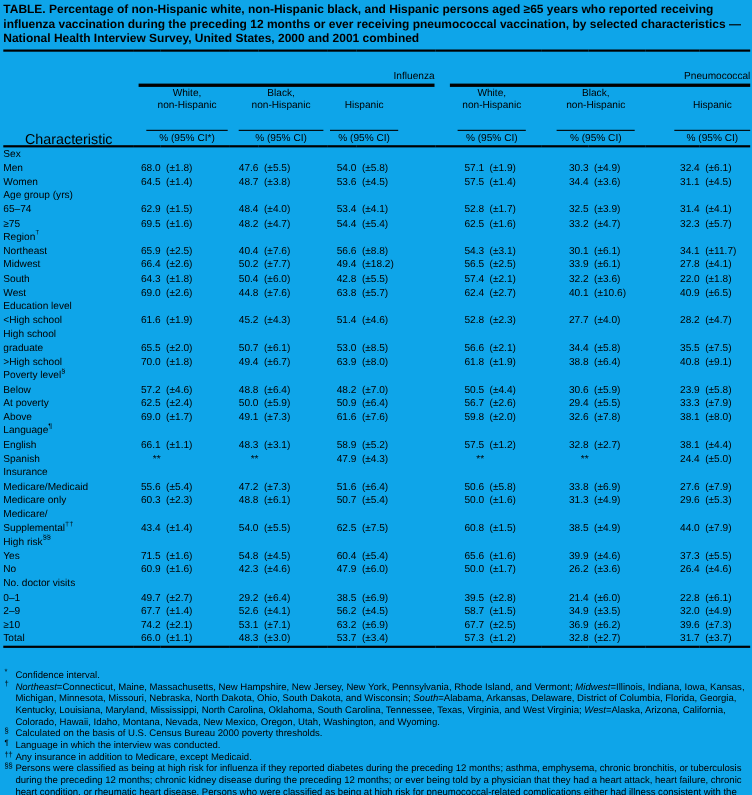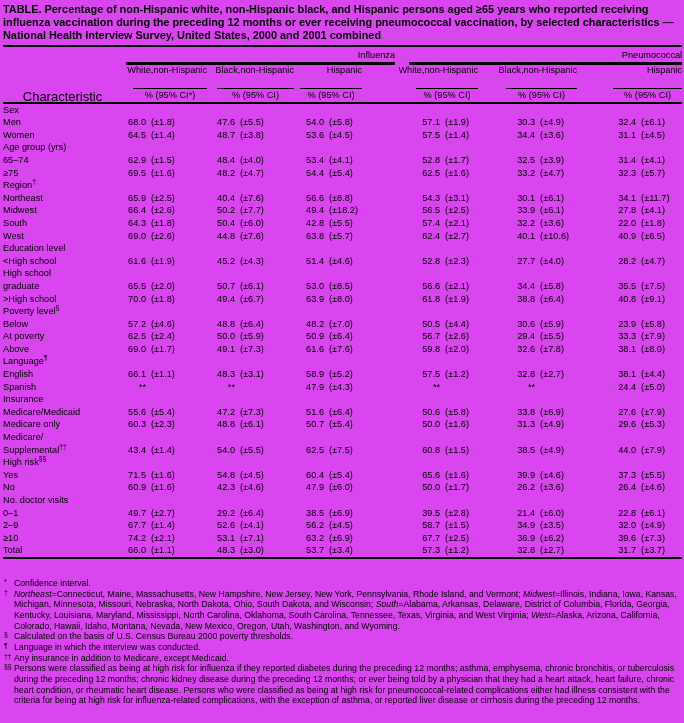--- a/index.html
+++ b/index.html
@@ -1,28 +1,28 @@
 <!DOCTYPE html>
 <html><head>
 <meta charset="utf-8">
 <style>
   html,body{margin:0;padding:0;background:#fff;}
   .page{
     position:relative;width:684px;height:723px;box-sizing:border-box;
-    padding:3px 2px 0 3px;background:#d946ef;color:#000;overflow:hidden;
+    padding:3px 2px 0 3px;background:#0ea5e9;color:#000;overflow:hidden;
     font-family:"Liberation Sans","DejaVu Sans",sans-serif;
   }
   .title{font-size:10.9px;font-weight:bold;line-height:13.2px;margin:0;}
   table.tbl{border-collapse:collapse;table-layout:fixed;width:679px;margin-top:2px;border-top:2.5px solid #000;}
   .tbl th,.tbl td{padding:0;font-weight:normal;white-space:nowrap;}
   thead th{font-size:9.2px;line-height:11px;vertical-align:bottom;}
   .grp-inner{border-bottom:3px solid #000;text-align:right;line-height:13px;padding-top:2px;}
   .g-inf .grp-inner{margin:0 1px 0 5px;}
-  .g-pne .grp-inner{margin:0 0 0 13px;}
-  .sub-inner{border-bottom:1px solid #000;text-align:center;line-height:10.6px;display:flex;justify-content:flex-end;min-height:22px;padding-bottom:1px;}
+  .g-pne .grp-inner{margin:14px 0 0 13px;}
+  .sub-inner{border-bottom:1px solid #000;text-align:center;line-height:10.6px;display:flex;flex-direction:column;justify-content:flex-end;min-height:22px;padding-bottom:17px;}
   .s1 .sub-inner{margin:0 2px 0 12px;}
   .s2 .sub-inner{margin:0 4px 0 8px;}
   .s3 .sub-inner{margin:0 34px 0 2px;}
   .s4 .sub-inner{margin:0 14px 0 20px;}
   .s5 .sub-inner{margin:0 10px 0 14px;}
   .s6 .sub-inner{margin:0 0 0 26px;}
   .meas-inner{text-align:center;line-height:13px;}
   .m1 .meas-inner{margin:0 2px 0 12px;}
   .m2 .meas-inner{margin:0 4px 0 8px;}
   .m3 .meas-inner{margin:0 34px 0 2px;}

